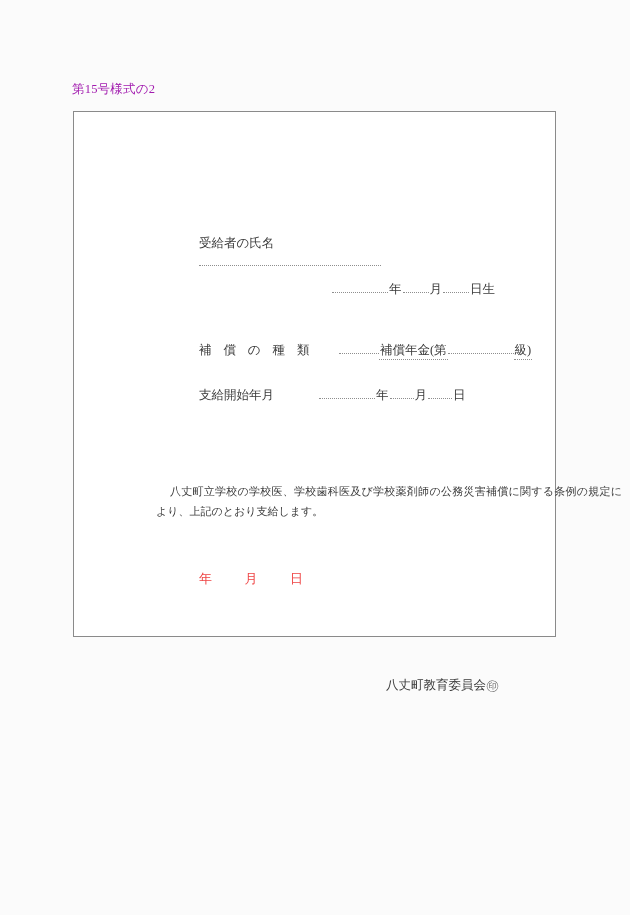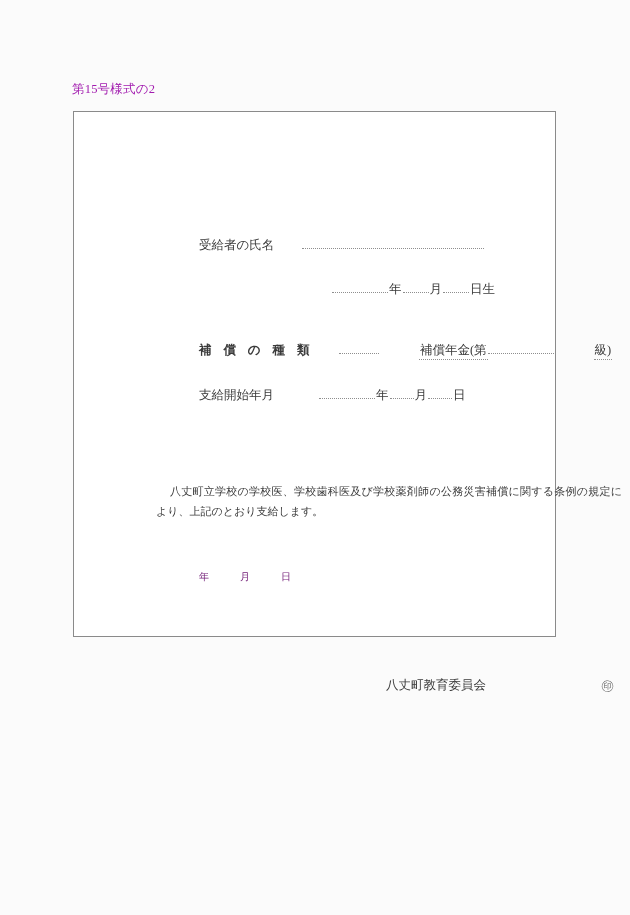--- a/index.html
+++ b/index.html
@@ -45,42 +45,40 @@
     display: flex;
     align-items: baseline;
     white-space: nowrap;
   }
   .field-label {
     font-size: 12.5px;
     color: #3a3a3a;
   }
   .label-spaced {
     letter-spacing: 4.4px;
-    font-weight: bold;
   }
 
   
   .dotline {
     border-bottom: 1px dotted #8e8e8e;
     display: inline-block;
     height: 13px;
     vertical-align: bottom;
   }
   .unit {
     font-size: 12.5px;
     color: #3a3a3a;
     padding: 0 1px;
   }
   .unit-under {
     border-bottom: 1px dotted #8e8e8e;
-    margin-left: 40px;
   }
 
   
-  .row-name       { left: 125px; top: 123px; }
+  .row-name       { left: 125px; top: 123px; flex-direction: column; }
   .row-birth      { left: 258px; top: 167px; }
   .row-kind       { left: 125px; top: 228px; }
   .row-start      { left: 125px; top: 273px; }
 
   .name-gap  { width: 28px; }
   .kind-gap  { width: 25px; }
   .start-gap { width: 45px; }
 
   
   .body-text {
@@ -93,35 +91,34 @@
     color: #3a3a3a;
     text-align: justify;
     text-indent: 14px;
   }
 
   
   .sign-date {
     position: absolute;
     left: 125px;
     top: 458px;
-    font-size: 10px;
-    color: #701a75;
+    font-size: 13px;
+    color: #ef4444;
     white-space: nowrap;
   }
   .sign-date .sp { display: inline-block; width: 26px; }
 
   
   .signatory {
     position: absolute;
     left: 312px;
     top: 565px;
     width: 228px;
     display: flex;
     align-items: center;
-    justify-content: space-between;
     font-size: 12.5px;
     color: #3a3a3a;
     white-space: nowrap;
   }
   .seal-mark {
     font-size: 13px;
     color: #5a5a5a;
     line-height: 1;
   }
 </style>

